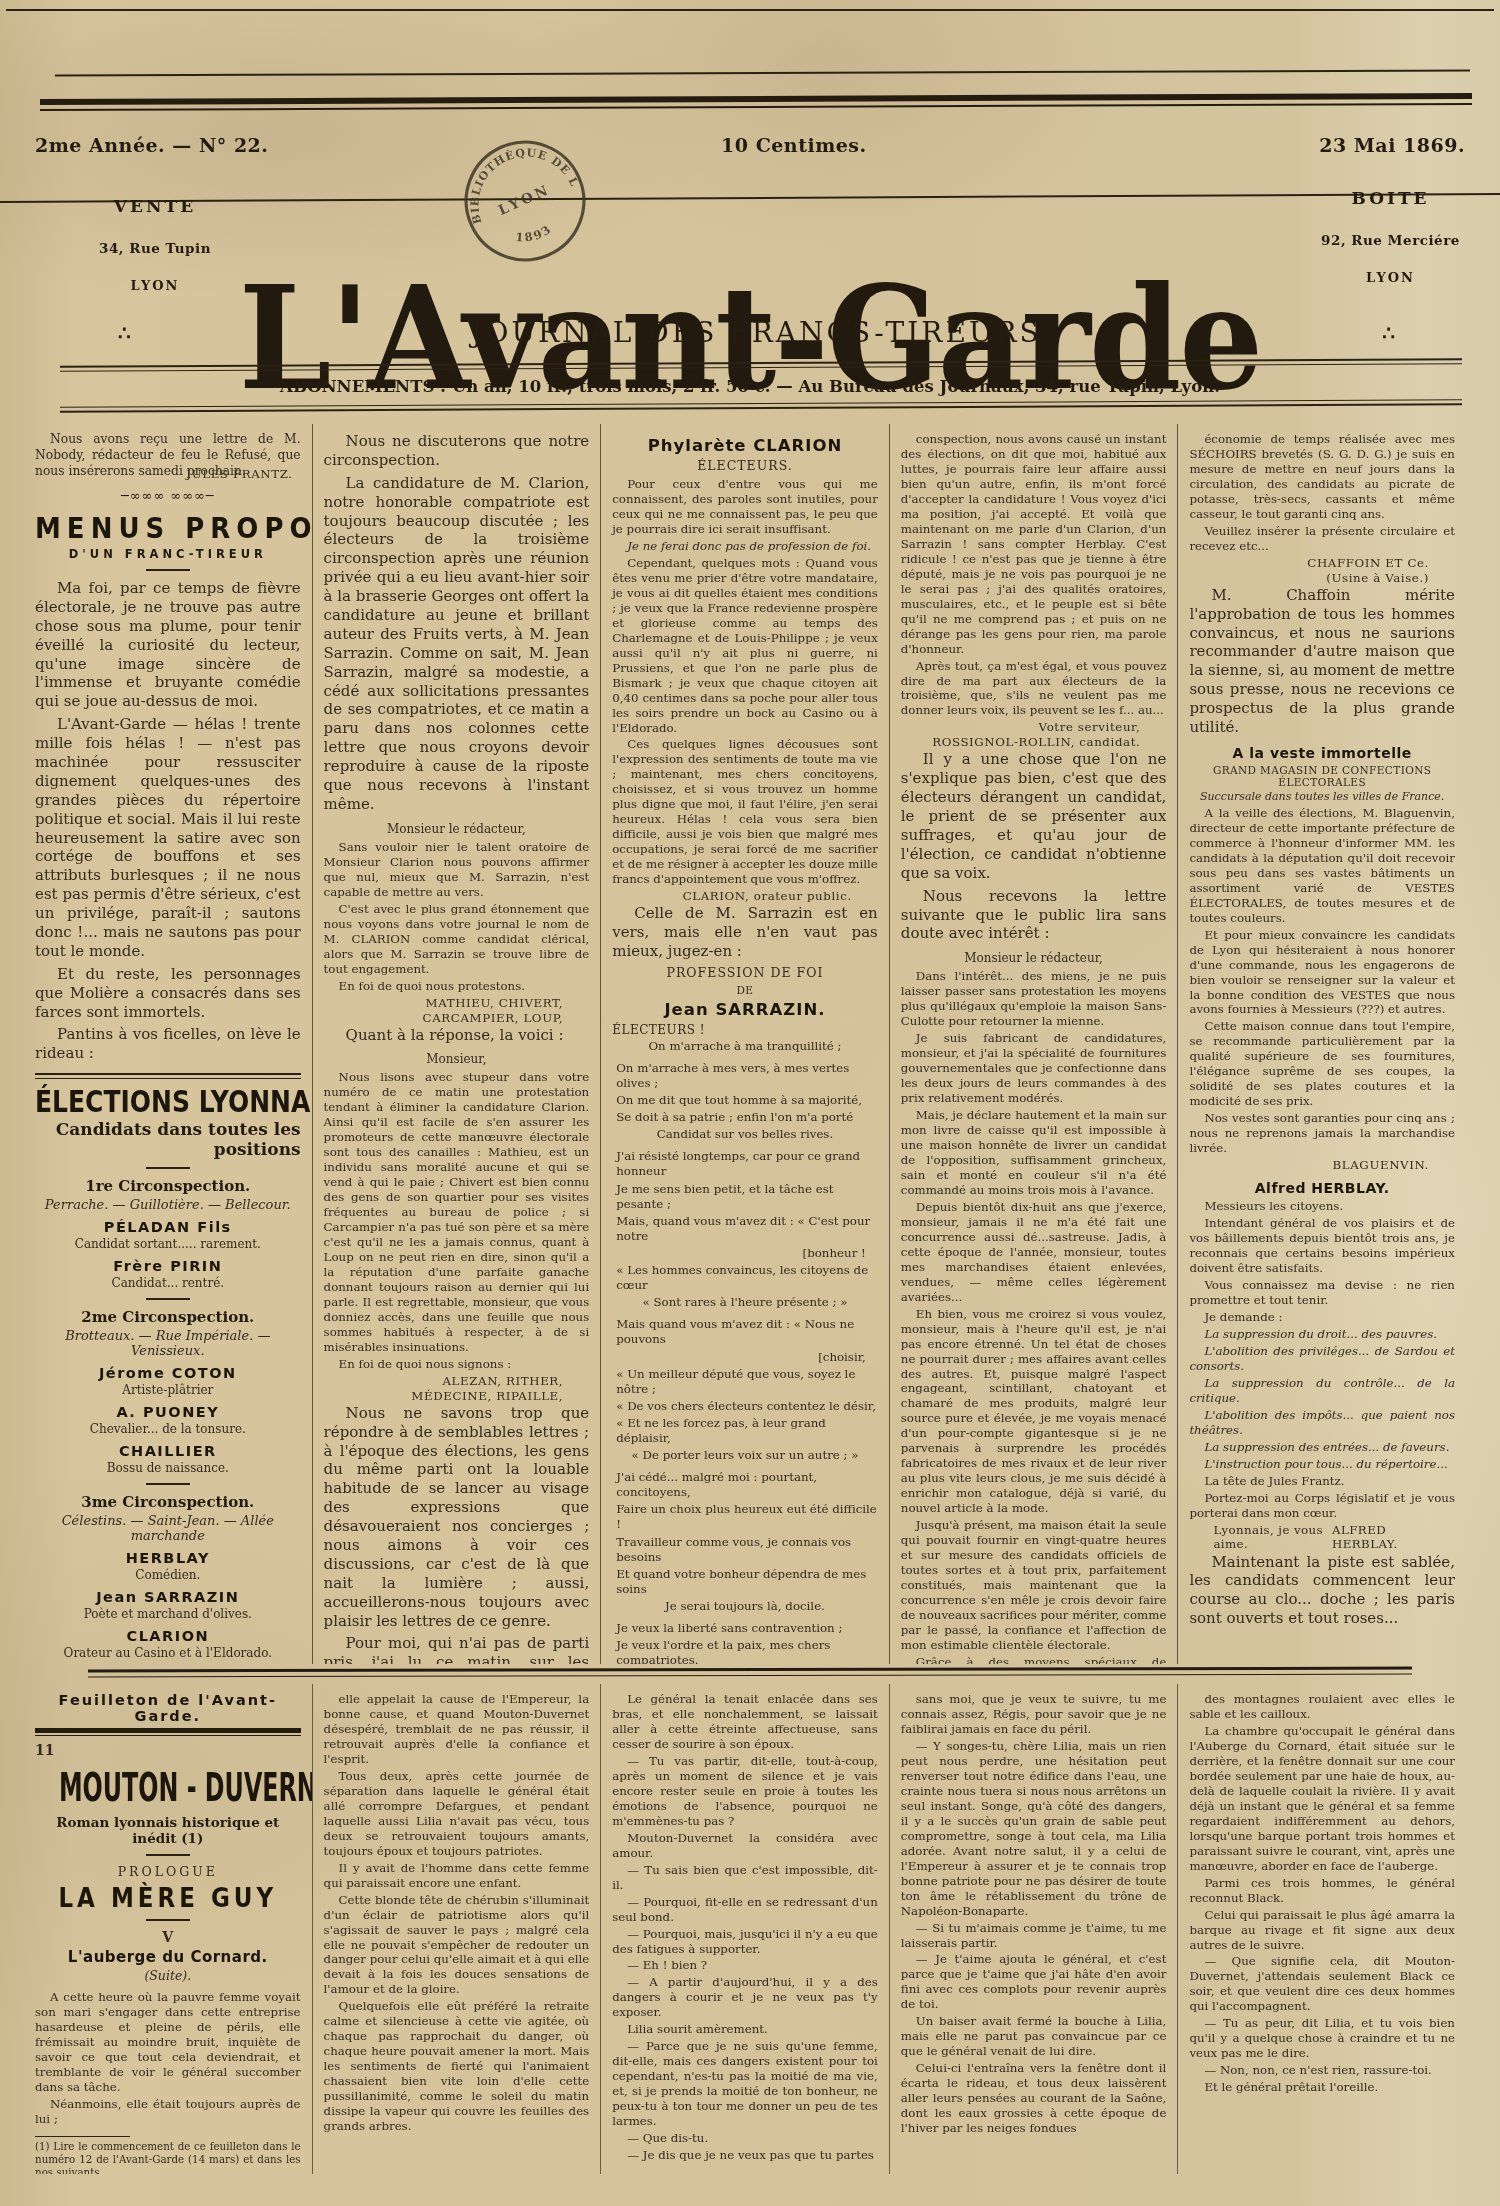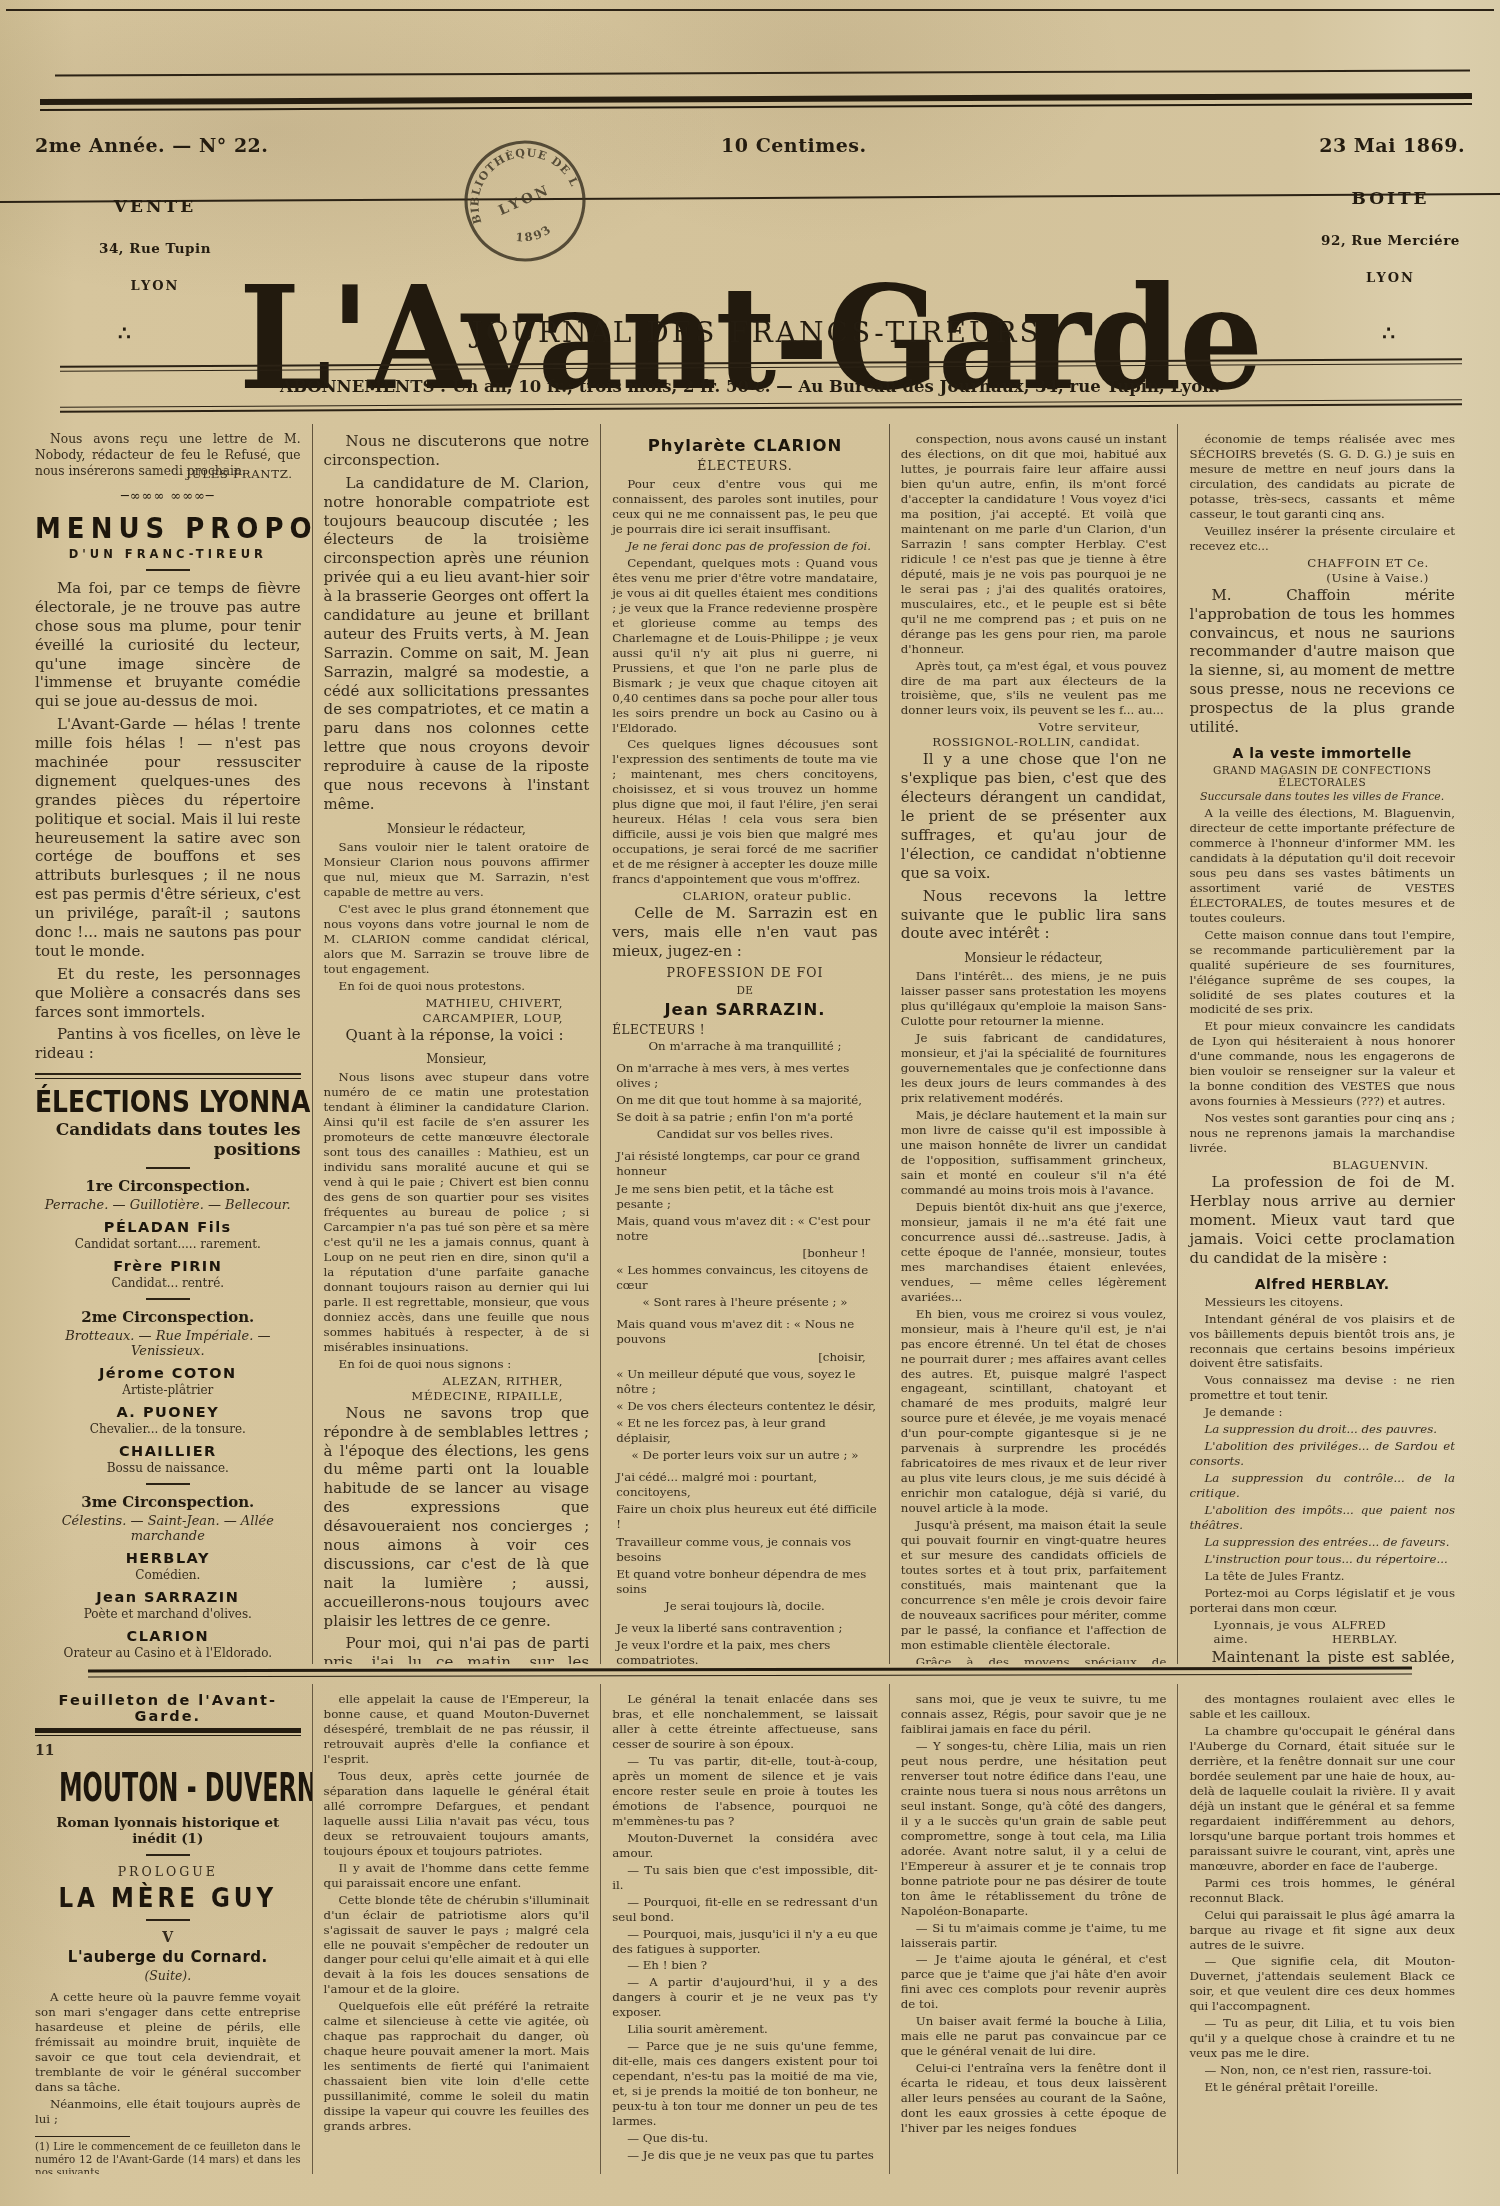--- a/index.html
+++ b/index.html
@@ -261,25 +261,24 @@
     <div class="col">
         <div class="blk ps">économie de temps réalisée avec mes SÉCHOIRS brevetés (S. G. D. G.) je suis en mesure de mettre en neuf jours dans la circulation, des candidats au picrate de potasse, très-secs, cassants et même casseur, le tout garanti cinq ans.</div>
         <div class="blk ps">Veuillez insérer la présente circulaire et recevez etc...</div>
         <div class="blk sig">CHAFFOIN ET Ce.</div>
         <div class="blk sig">(Usine à Vaise.)</div>
         <div class="blk p">M. Chaffoin mérite l'approbation de tous les hommes convaincus, et nous ne saurions recommander d'autre maison que la sienne, si, au moment de mettre sous presse, nous ne recevions ce prospectus de la plus grande utilité.</div>
         <div class="blk ahead-sm">A la veste immortelle</div>
         <div class="blk cxs">GRAND MAGASIN DE CONFECTIONS ÉLECTORALES</div>
         <div class="blk cxsi">Succursale dans toutes les villes de France.</div>
         <div class="blk ps">A la veille des élections, M. Blaguenvin, directeur de cette importante préfecture de commerce à l'honneur d'informer MM. les candidats à la députation qu'il doit recevoir sous peu dans ses vastes bâtiments un assortiment varié de VESTES ÉLECTORALES, de toutes mesures et de toutes couleurs.</div>
+        <div class="blk ps">Et pour mieux convaincre les candidats de Lyon qui hésiteraient à nous honorer d'une commande, nous les engagerons de bien vouloir se renseigner sur la valeur et la bonne condition des VESTES que nous avons fournies à Messieurs (???) et autres.</div>
         <div class="blk ps">Cette maison connue dans tout l'empire, se recommande particulièrement par la qualité supérieure de ses fournitures, l'élégance suprême de ses coupes, la solidité de ses plates coutures et la modicité de ses prix.</div>
-        <div class="blk ps">Et pour mieux convaincre les candidats de Lyon qui hésiteraient à nous honorer d'une commande, nous les engagerons de bien vouloir se renseigner sur la valeur et la bonne condition des VESTES que nous avons fournies à Messieurs (???) et autres.</div>
         <div class="blk ps">Nos vestes sont garanties pour cinq ans ; nous ne reprenons jamais la marchandise livrée.</div>
         <div class="blk sig">BLAGUENVIN.</div>
-        <div class="blk p">La profession de foi de M. Herblay nous arrive au dernier moment. Mieux vaut tard que jamais. Voici cette proclamation du candidat de la misère :</div>
         <div class="blk ahead-sm">Alfred HERBLAY.</div>
         <div class="blk ps">Messieurs les citoyens.</div>
         <div class="blk ps">Intendant général de vos plaisirs et de vos bâillements depuis bientôt trois ans, je reconnais que certains besoins impérieux doivent être satisfaits.</div>
         <div class="blk ps">Vous connaissez ma devise : ne rien promettre et tout tenir.</div>
         <div class="blk ps">Je demande :</div>
         <div class="blk psi">La suppression du droit... des pauvres.</div>
         <div class="blk psi">L'abolition des priviléges... de Sardou et consorts.</div>
         <div class="blk psi">La suppression du contrôle... de la critique.</div>
         <div class="blk psi">L'abolition des impôts... que paient nos théâtres.</div>
         <div class="blk psi">La suppression des entrées... de faveurs.</div>

